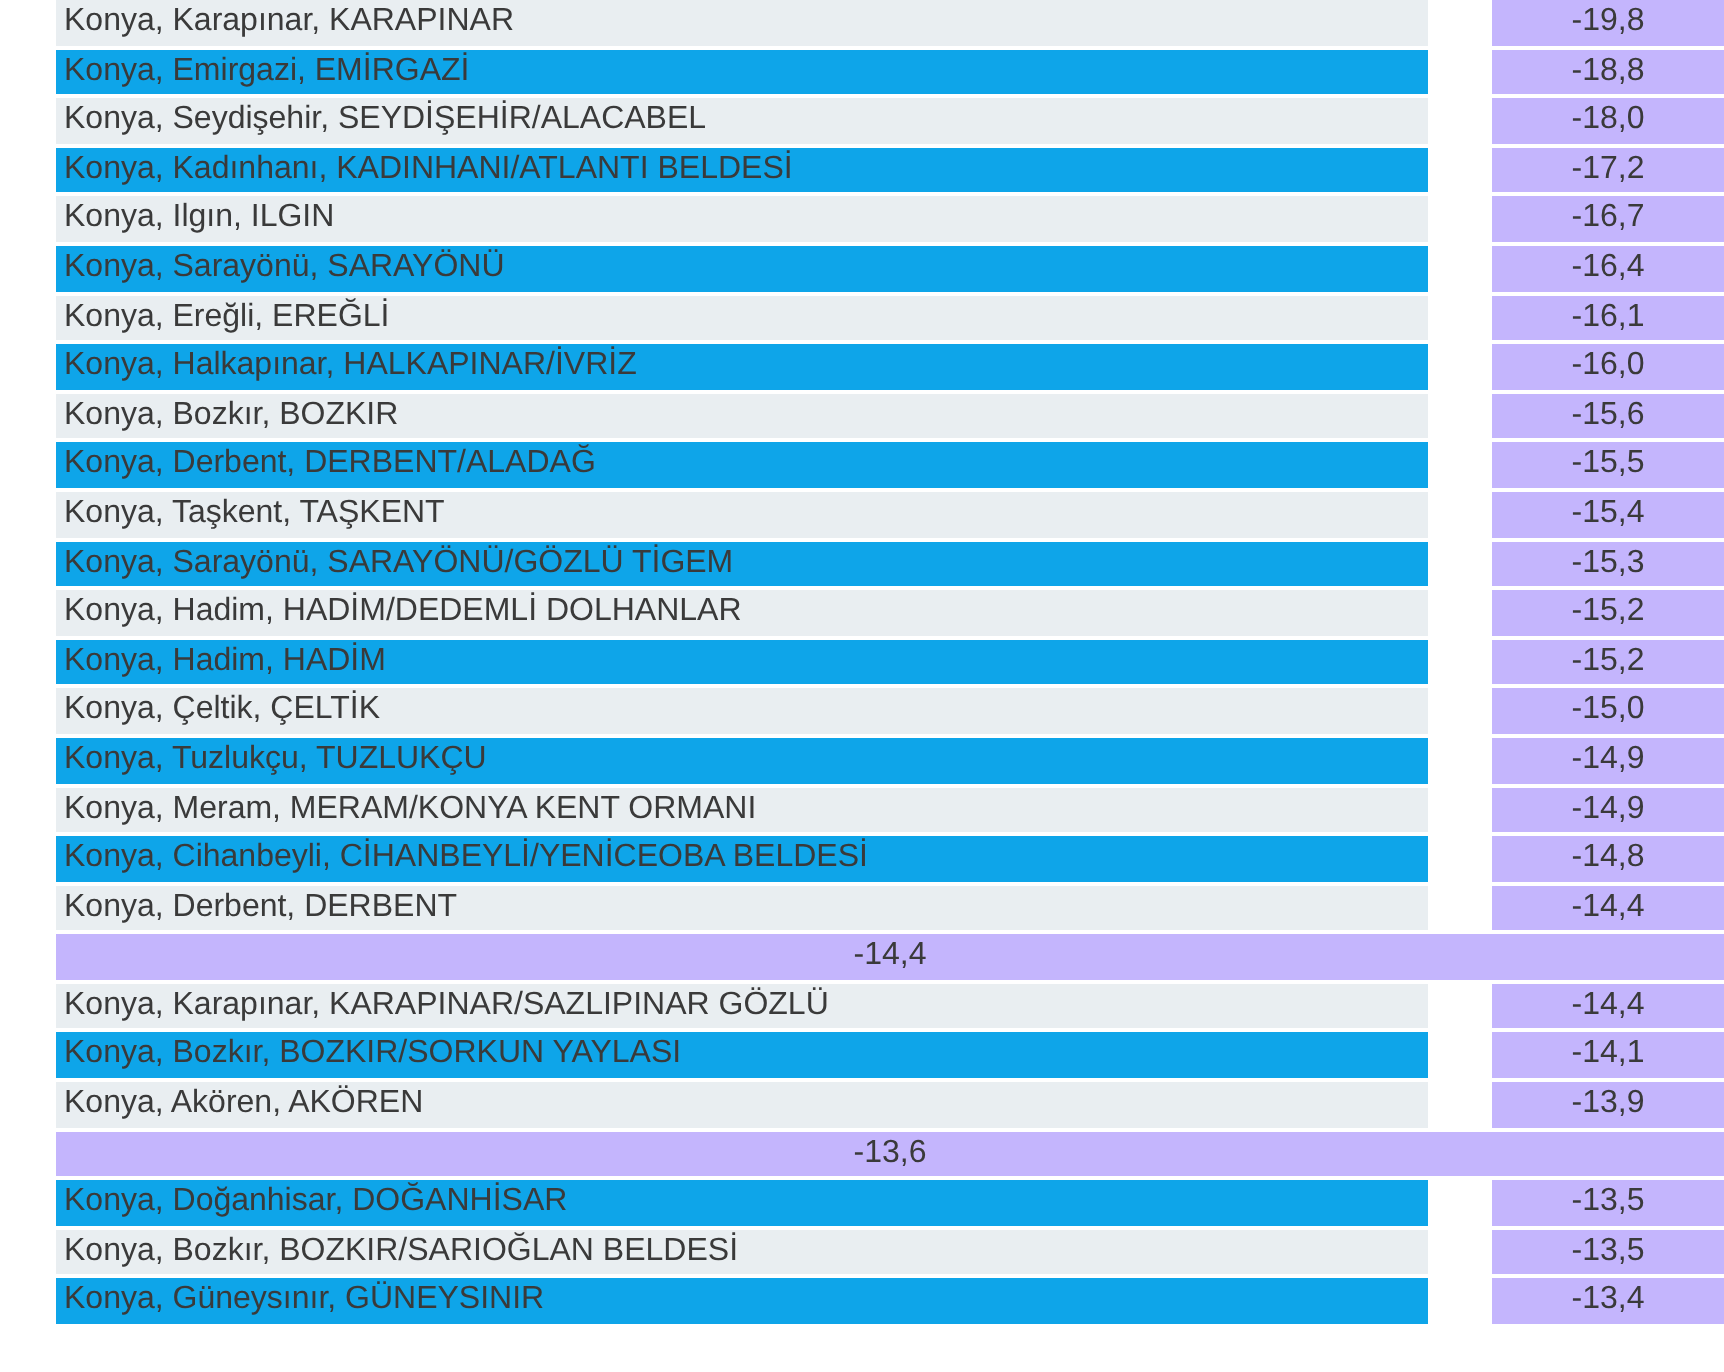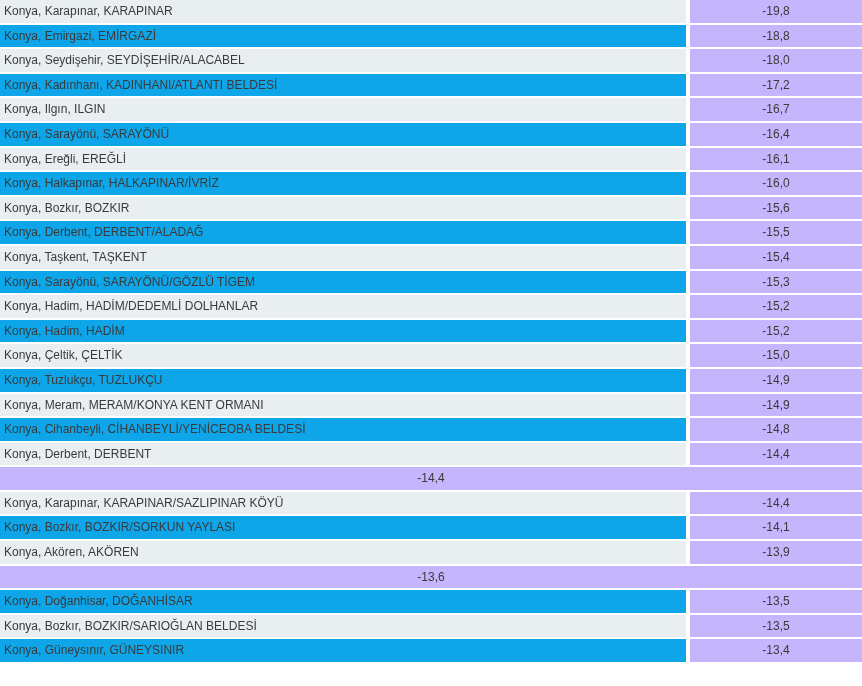--- a/index.html
+++ b/index.html
@@ -18,25 +18,26 @@
     height: 686px;
     overflow: hidden;
   }
   .row {
     display: flex;
     height: 22.6px;
     margin-bottom: 2px;
     column-gap: 4px;
   }
   .cell {
-    font-size: 12px;
+    font-size: 16px;
     color: #3a3a3a;
     line-height: 22.6px;
     white-space: nowrap;
     overflow: hidden;
+    margin-left: 28px;
   }
   .cell.name {
     width: 686px;
     padding-left: 4px;
     box-sizing: border-box;
     background: #0ea5e9;
   }
   .row.shaded .cell.name {
     background: #e9eef1;
   }
@@ -144,21 +145,21 @@
     <div class="row shaded">
       <div class="cell name">Konya, Derbent, DERBENT</div>
       <div class="cell value">-14,4</div>
     </div>
 
     <div class="row plain">
       <div class="cell value">-14,4</div>
     </div>
 
     <div class="row shaded">
-      <div class="cell name">Konya, Karapınar, KARAPINAR/SAZLIPINAR KÖYÜ</div>
+      <div class="cell name">Konya, Karapınar, KARAPINAR/SAZLIPINAR GÖZLÜ</div>
       <div class="cell value">-14,4</div>
     </div>
 
     <div class="row plain">
       <div class="cell name">Konya, Bozkır, BOZKIR/SORKUN YAYLASI</div>
       <div class="cell value">-14,1</div>
     </div>
 
     <div class="row shaded">
       <div class="cell name">Konya, Akören, AKÖREN</div>

